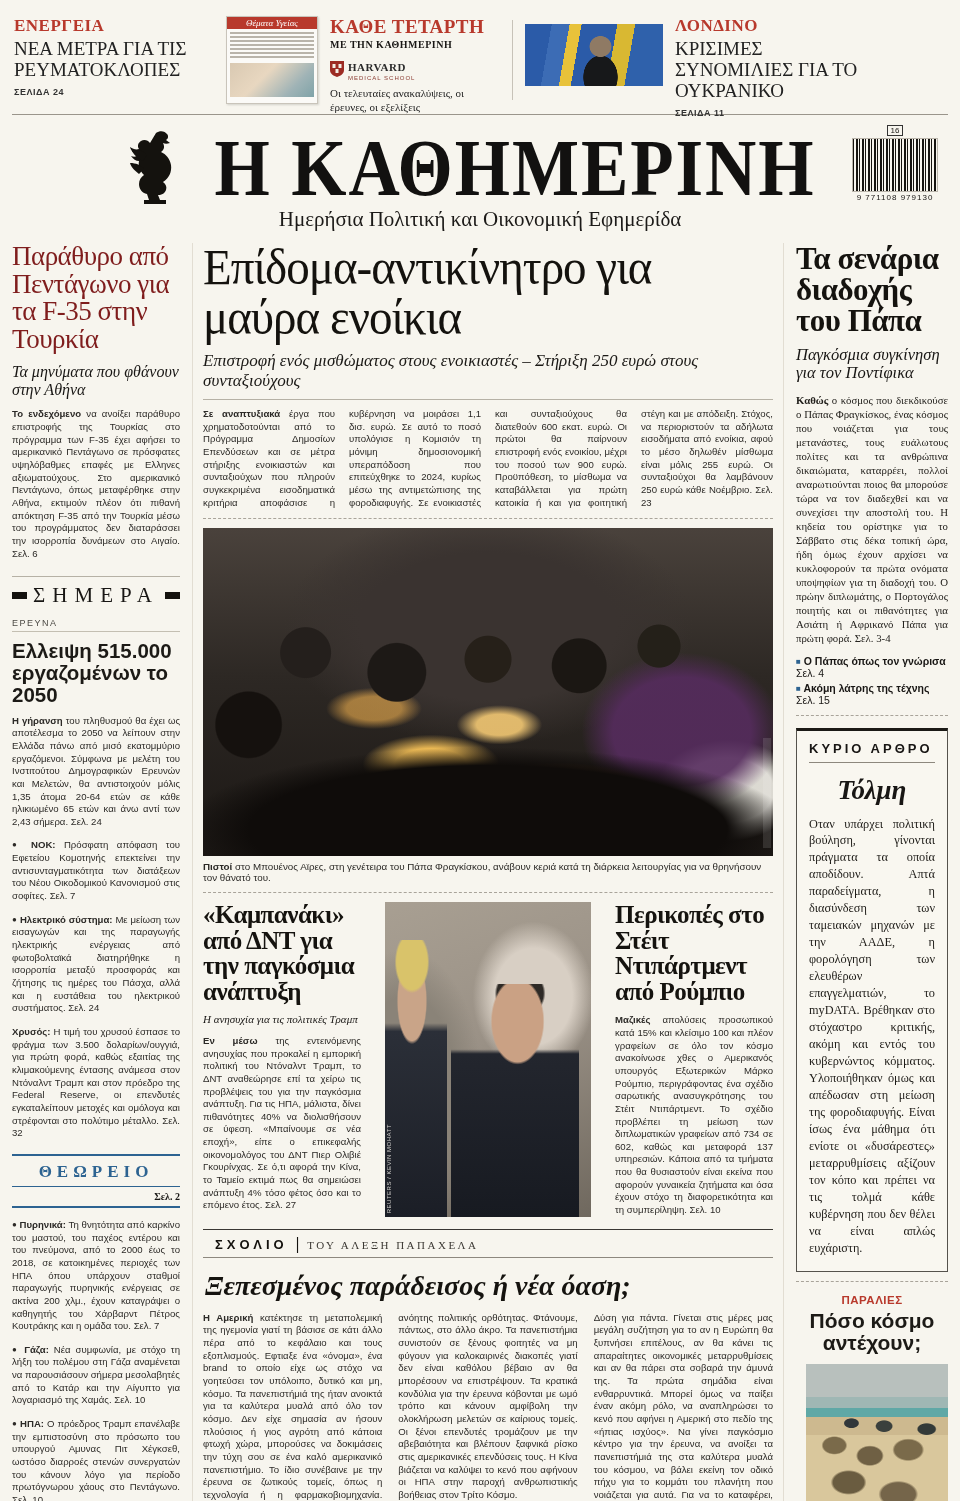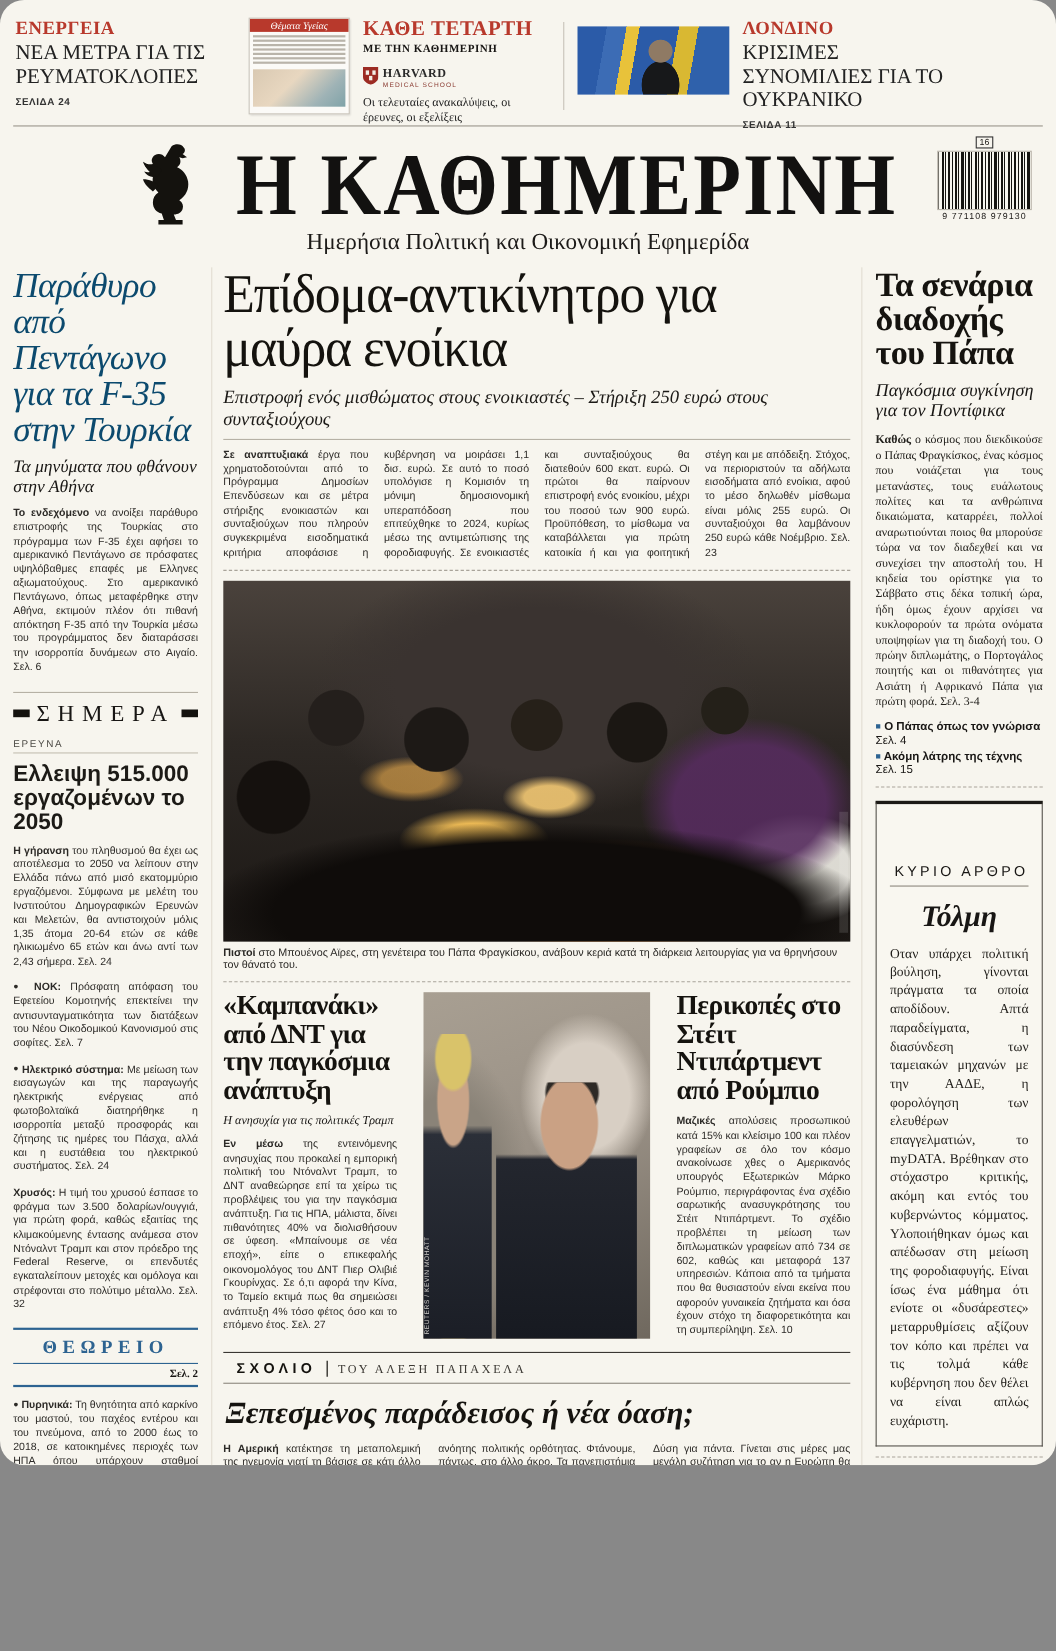--- a/index.html
+++ b/index.html
@@ -1,18 +1,18 @@
 <!DOCTYPE html>
 <html><head>
 <meta charset="utf-8">
 <style>
   * { margin:0; padding:0; box-sizing:border-box; }
   body { background:#888; font-family:"Liberation Serif", serif; }
-  .page { width:960px; height:1332px; background:#f7f5ee; position:relative; overflow:hidden;
-          margin:0 auto; color:#181614;border-radius:22px; }
+  .page { width:960px; height:1501px; background:#f7f5ee; position:relative; overflow:hidden;
+          margin:0 auto; color:#181614; }
   .sans { font-family:"Liberation Sans", sans-serif; }
   .red { color:#b8392c; }
 
   
   .topbar { display:flex; align-items:flex-start; padding:16px 14px 6px 14px; height:114px; gap:12px; }
   .promo-kicker { font-weight:bold; font-size:17px; letter-spacing:.5px; }
   .promo-title { font-size:19px; line-height:1.1; margin-top:3px; color:#222; }
   .promo-page { font-family:"Liberation Sans",sans-serif; font-weight:bold; font-size:9px; color:#333; margin-top:6px; letter-spacing:.5px; }
   .promo-left { width:200px; }
   .insert-thumb { width:92px; height:88px; background:#fbfaf7; border:1px solid #c9c4ba; box-shadow:1px 1px 2px rgba(0,0,0,.15); font-size:7px; overflow:hidden; flex:none; }
@@ -53,21 +53,21 @@
   .dateline .issue, .dateline .site { font-style:italic; }
   .dateline .city { letter-spacing:3px; font-size:11px; font-weight:bold; font-style:italic; }
 
   
   .content { display:flex; gap:12px; padding:10px 12px 0 12px; }
   .col-left { width:168px; flex:none; }
   .col-main { width:592px; flex:none; border-left:1px solid #e2ddd2; border-right:1px solid #e2ddd2; padding:0 10px; }
   .col-right { flex:1; }
 
   
-  .lead-title { font-size:32px; line-height:1.02; font-weight:normal; color:#0c4a6e; letter-spacing:-.5px;font-style:italic; }
+  .lead-title { font-size:27px; line-height:1.02; font-weight:normal; color:#7f1d1d; letter-spacing:-.5px; }
   .lead-deck { font-style:italic; font-size:16px; line-height:1.1; margin:10px 0 10px 0; }
   .body-sans { font-family:"Liberation Sans",sans-serif; font-size:9.6px; line-height:1.32; text-align:justify; color:#2c2a27; }
   .body-serif { font-size:10.8px; line-height:1.3; text-align:justify; color:#23211d; }
   .simera { margin-top:16px; border-top:1px solid #b6b1a5; padding-top:6px; }
   .simera-head { display:flex; align-items:center; gap:6px; justify-content:space-between; margin-bottom:10px; }
   .simera-head .bar { height:7px; background:#14120e; flex:1; max-width:34px; }
   .simera-head .word { font-size:21px; letter-spacing:7px; }
   .kicker-s { font-family:"Liberation Sans",sans-serif; font-size:9px; letter-spacing:1.5px; color:#4c4a45; border-bottom:1px solid #c4bfb2; padding-bottom:3px; margin-bottom:8px; }
   .simera-title { font-family:"Liberation Sans",sans-serif; font-size:20.5px; font-weight:bold; line-height:1.08; color:#1c1a16; margin-bottom:8px; }
   .brief { margin-top:11px; }
@@ -134,21 +134,21 @@
   .sxolio-body p + p { text-indent:0; }
 
   
   .pope-title { font-size:31px; line-height:1.0; letter-spacing:-.5px; color:#15130f; }
   .pope-deck { font-style:italic; font-size:16.5px; line-height:1.12; margin:10px 0; }
   .related { margin-top:9px; font-family:"Liberation Sans",sans-serif; font-size:10.5px; font-weight:bold; }
   .related div { margin-bottom:3px; }
   .related .sq { color:#2d6391; font-size:8px; vertical-align:1px; }
   .related .pg { font-weight:normal; }
   .kyrio { border:1px solid #55524c; border-top:3px solid #1c1a16; margin-top:12px; padding:10px 12px 14px 12px; background:#f9f7f0; }
-  .kyrio-head { font-family:"Liberation Sans",sans-serif; font-weight:normal; letter-spacing:3px; font-size:13px; text-align:right; padding-bottom:6px; border-bottom:1px solid #8d887e;margin-top:43px; }
+  .kyrio-head { font-family:"Liberation Sans",sans-serif; font-weight:bold; letter-spacing:3px; font-size:13px; text-align:left; padding-bottom:6px; border-bottom:1px solid #8d887e; }
   .kyrio-title { font-style:italic; font-size:27px; text-align:center; margin:12px 0 10px 0; }
   .kyrio-body { font-size:12.3px; line-height:1.38; text-align:justify; color:#1e1c18; }
   .paralies { margin-top:12px; text-align:center; }
   .paralies-kicker { font-family:"Liberation Sans",sans-serif; color:#b8392c; font-weight:bold; font-size:11.5px; letter-spacing:.5px; }
   .paralies-title { font-family:"Liberation Sans",sans-serif; font-size:21px; line-height:1.05; margin:4px 0 10px 0; color:#1c1a16; }
   .photo-beach { height:148px; margin:0 0 8px 10px; position:relative; overflow:hidden;
      background:
        linear-gradient(180deg,#b8c0bd 0 22%, #9fb7b4 22% 30%, #5fa8a6 30% 36%, #cdb98f 36% 48%, #d9c79c 48% 100%); }
   .photo-beach .umb { position:absolute; inset:0;
      background:

